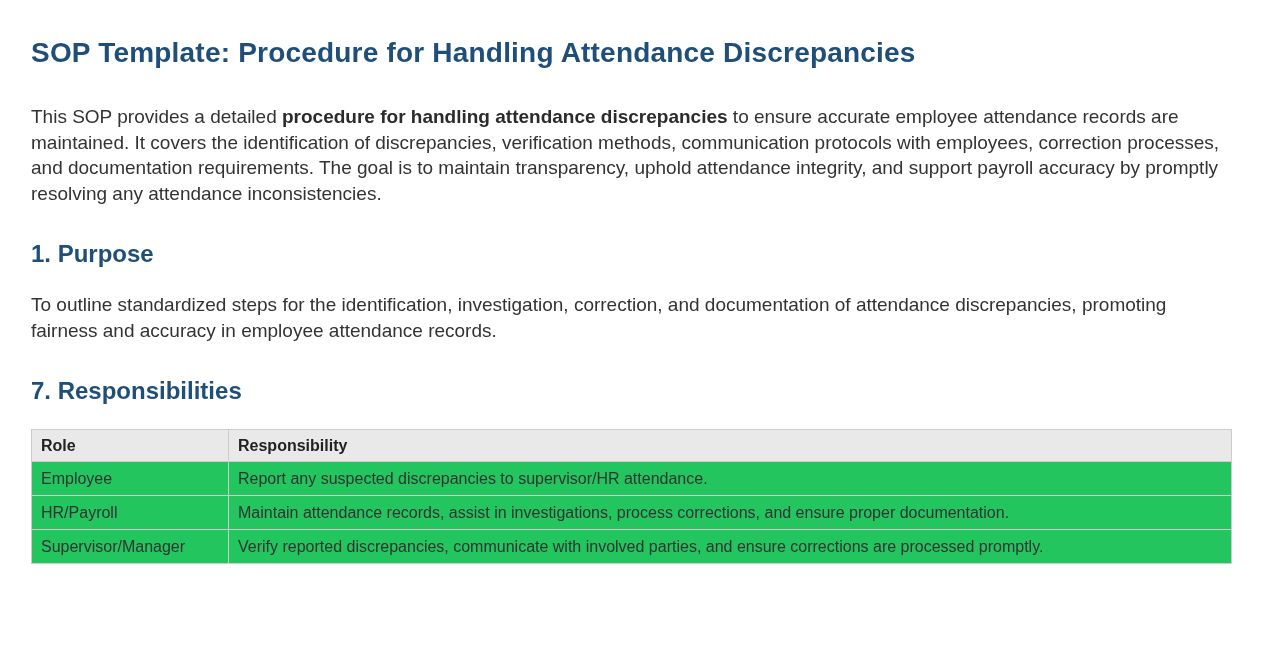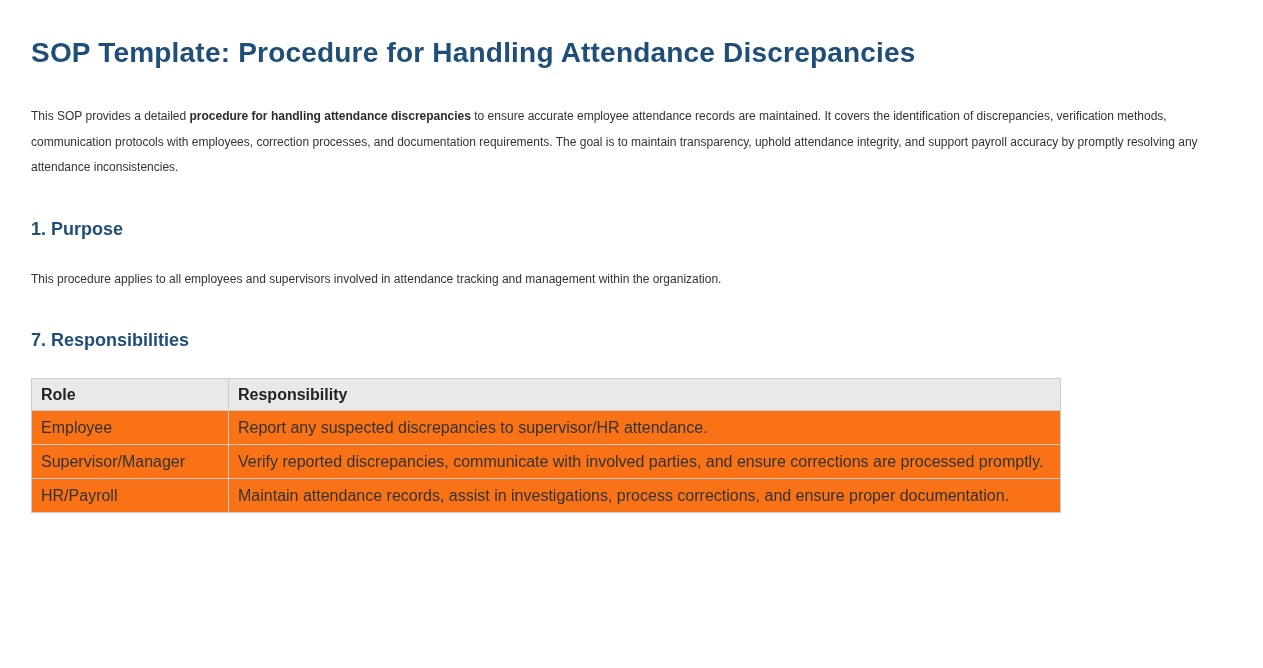--- a/index.html
+++ b/index.html
@@ -22,40 +22,40 @@
   h1.doc-title {
     margin: 0 0 34px 0;
     font-size: 28px;
     line-height: 34px;
     font-weight: bold;
     color: #1f4e79;
     letter-spacing: 0.2px;
   }
   h2.section-heading {
     margin: 34px 0 24px 0;
-    font-size: 18px;
+    font-size: 24px;
     line-height: 28px;
     font-weight: bold;
     color: #1f4e79;
   }
   p.body-paragraph {
     margin: 0 0 16px 0;
-    font-size: 12px;
+    font-size: 19px;
     line-height: 25.5px;
     color: #333333;
     max-width: 1201px;
   }
   p.body-paragraph .bold-run {
     font-weight: bold;
     color: #2b2b2b;
   }
   table.resp-table {
     border-collapse: collapse;
     table-layout: fixed;
-    width: 1030px;
+    width: 1201px;
     margin-top: 0;
     font-size: 16px;
     color: #333333;
   }
   table.resp-table col.col-role { width: 197px; }
   table.resp-table th,
   table.resp-table td {
     border: 1px solid #cccccc;
     text-align: left;
     vertical-align: middle;
@@ -65,60 +65,60 @@
     white-space: nowrap;
   }
   table.resp-table th {
     background: #e9e9e9;
     font-weight: bold;
     color: #222222;
     padding-top: 6px;
     padding-bottom: 6px;
   }
   table.resp-table td {
-    background: #f97316;
+    background: #22c55e;
   }
 </style>
 </head>
 <body>
 
 <div class="doc">
 
   <h1 class="doc-title">SOP Template: Procedure for Handling Attendance Discrepancies</h1>
 
   <p class="body-paragraph"><span>This SOP provides a detailed </span><span class="bold-run">procedure for handling attendance discrepancies</span><span> to ensure accurate employee attendance records are maintained. It covers the identification of discrepancies, verification methods, communication protocols with employees, correction processes, and documentation requirements. The goal is to maintain transparency, uphold attendance integrity, and support payroll accuracy by promptly resolving any attendance inconsistencies.</span></p>
 
   <h2 class="section-heading">1. Purpose</h2>
 
+  <p class="body-paragraph">To outline standardized steps for the identification, investigation, correction, and documentation of attendance discrepancies, promoting fairness and accuracy in employee attendance records.</p>
 
 
-  <p class="body-paragraph">This procedure applies to all employees and supervisors involved in attendance tracking and management within the organization.</p>
 
   <h2 class="section-heading">7. Responsibilities</h2>
 
   <table class="resp-table">
     <colgroup>
       <col class="col-role">
       <col class="col-responsibility">
     </colgroup>
     <thead>
       <tr>
         <th>Role</th>
         <th>Responsibility</th>
       </tr>
     </thead>
     <tbody>
       <tr>
         <td>Employee</td>
         <td>Report any suspected discrepancies to supervisor/HR attendance.</td>
       </tr>
       <tr>
+        <td>HR/Payroll</td>
+        <td>Maintain attendance records, assist in investigations, process corrections, and ensure proper documentation.</td>
+      </tr>
+      <tr>
         <td>Supervisor/Manager</td>
         <td>Verify reported discrepancies, communicate with involved parties, and ensure corrections are processed promptly.</td>
-      </tr>
-      <tr>
-        <td>HR/Payroll</td>
-        <td>Maintain attendance records, assist in investigations, process corrections, and ensure proper documentation.</td>
       </tr>
     </tbody>
   </table>
 
 </div>
 
 </body></html>

